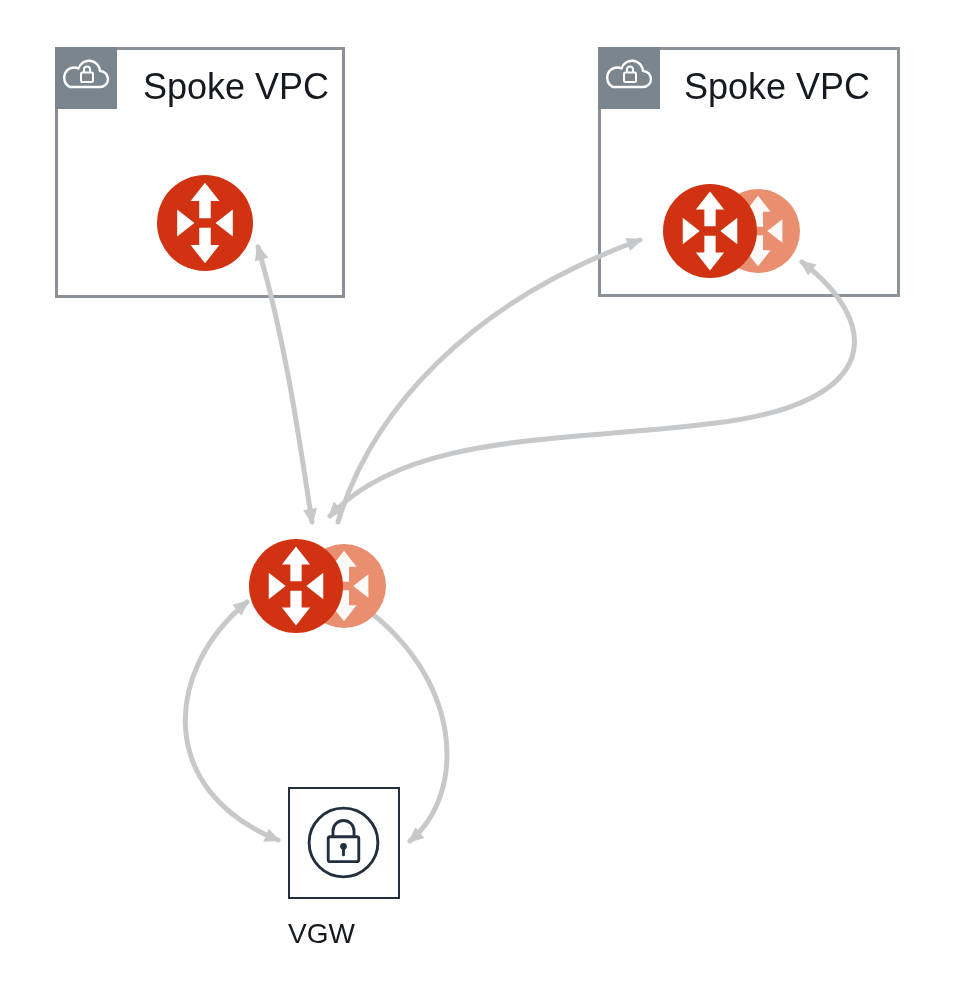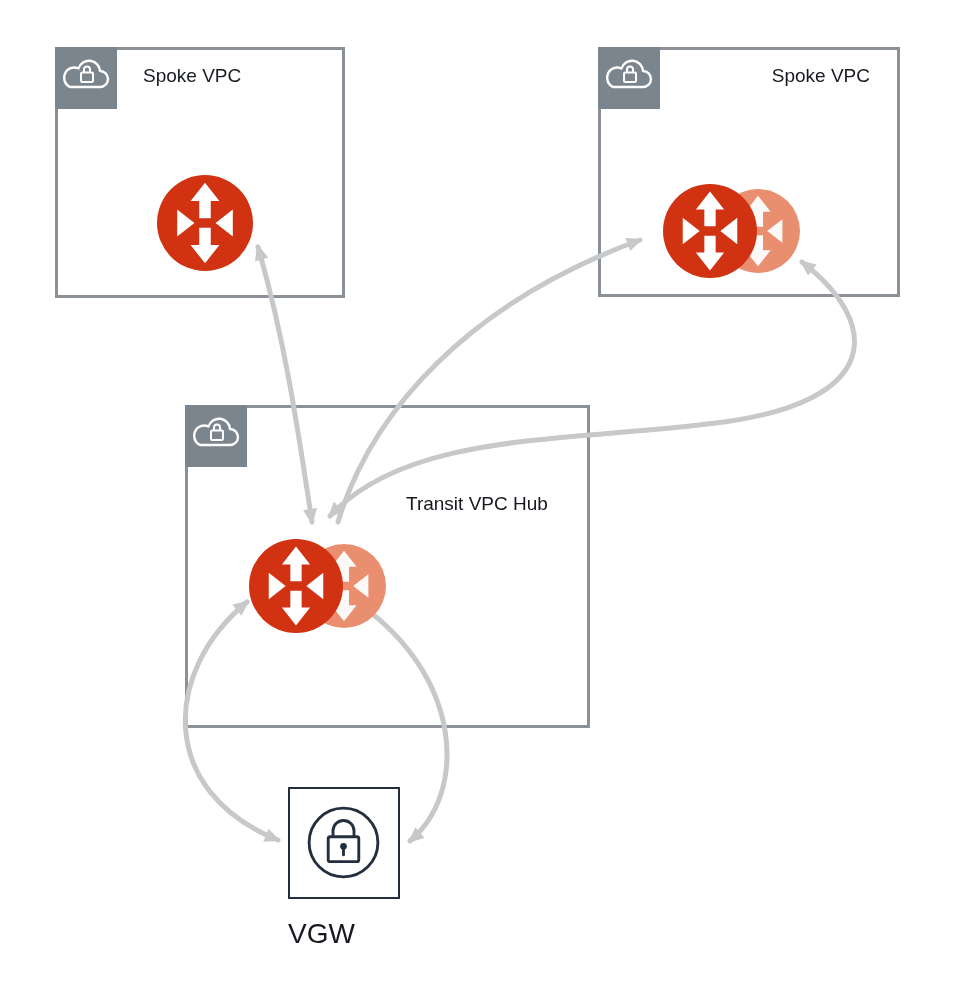--- a/index.html
+++ b/index.html
@@ -22,21 +22,21 @@
     position: absolute;
     left: -3px;
     top: -3px;
     width: 62px;
     height: 62px;
     background: #7a858e;
   }
   .badge svg { width: 62px; height: 62px; display: block; }
   .vpc-label {
     position: absolute;
-    font-size: 19px;
+    font-size: 36px;
     line-height: 1.35;
     color: #16191f;
     white-space: pre-line;
     z-index: 2;
   }
   .arrows {
     position: absolute;
     left: 0; top: 0;
     z-index: 5;
     pointer-events: none;
@@ -118,28 +118,20 @@
 
   <div class="vpc-box" style="left:598px;top:47px;width:302px;height:250px;">
     <div class="badge">
       <svg viewBox="0 0 62 62">
           <use href="#sym-cloud-lock"></use>
         </svg>
     </div>
     <div class="vpc-label right-label">Spoke VPC</div>
   </div>
 
-  <div class="vpc-box" style="left:185px;top:405px;width:405px;height:323px;">
-    <div class="badge">
-      <svg viewBox="0 0 62 62">
-          <use href="#sym-cloud-lock"></use>
-        </svg>
-    </div>
-    <div class="vpc-label hub-label" style="left:218px;top:83px;">Transit VPC Hub</div>
-  </div>
 
   <svg class="router" style="left:157px;top:175px;width:96px;height:96px;" viewBox="0 0 100 100">
     <circle cx="50" cy="50" r="50" fill="#d13212"></circle>
     <use href="#sym-router-arrows"></use>
   </svg>
 
   <svg class="router" style="left:716px;top:189px;width:84px;height:84px;" viewBox="0 0 100 100">
     <circle cx="50" cy="50" r="50" fill="#e98f6f"></circle>
     <use href="#sym-router-arrows" opacity="0.95"></use>
   </svg>

